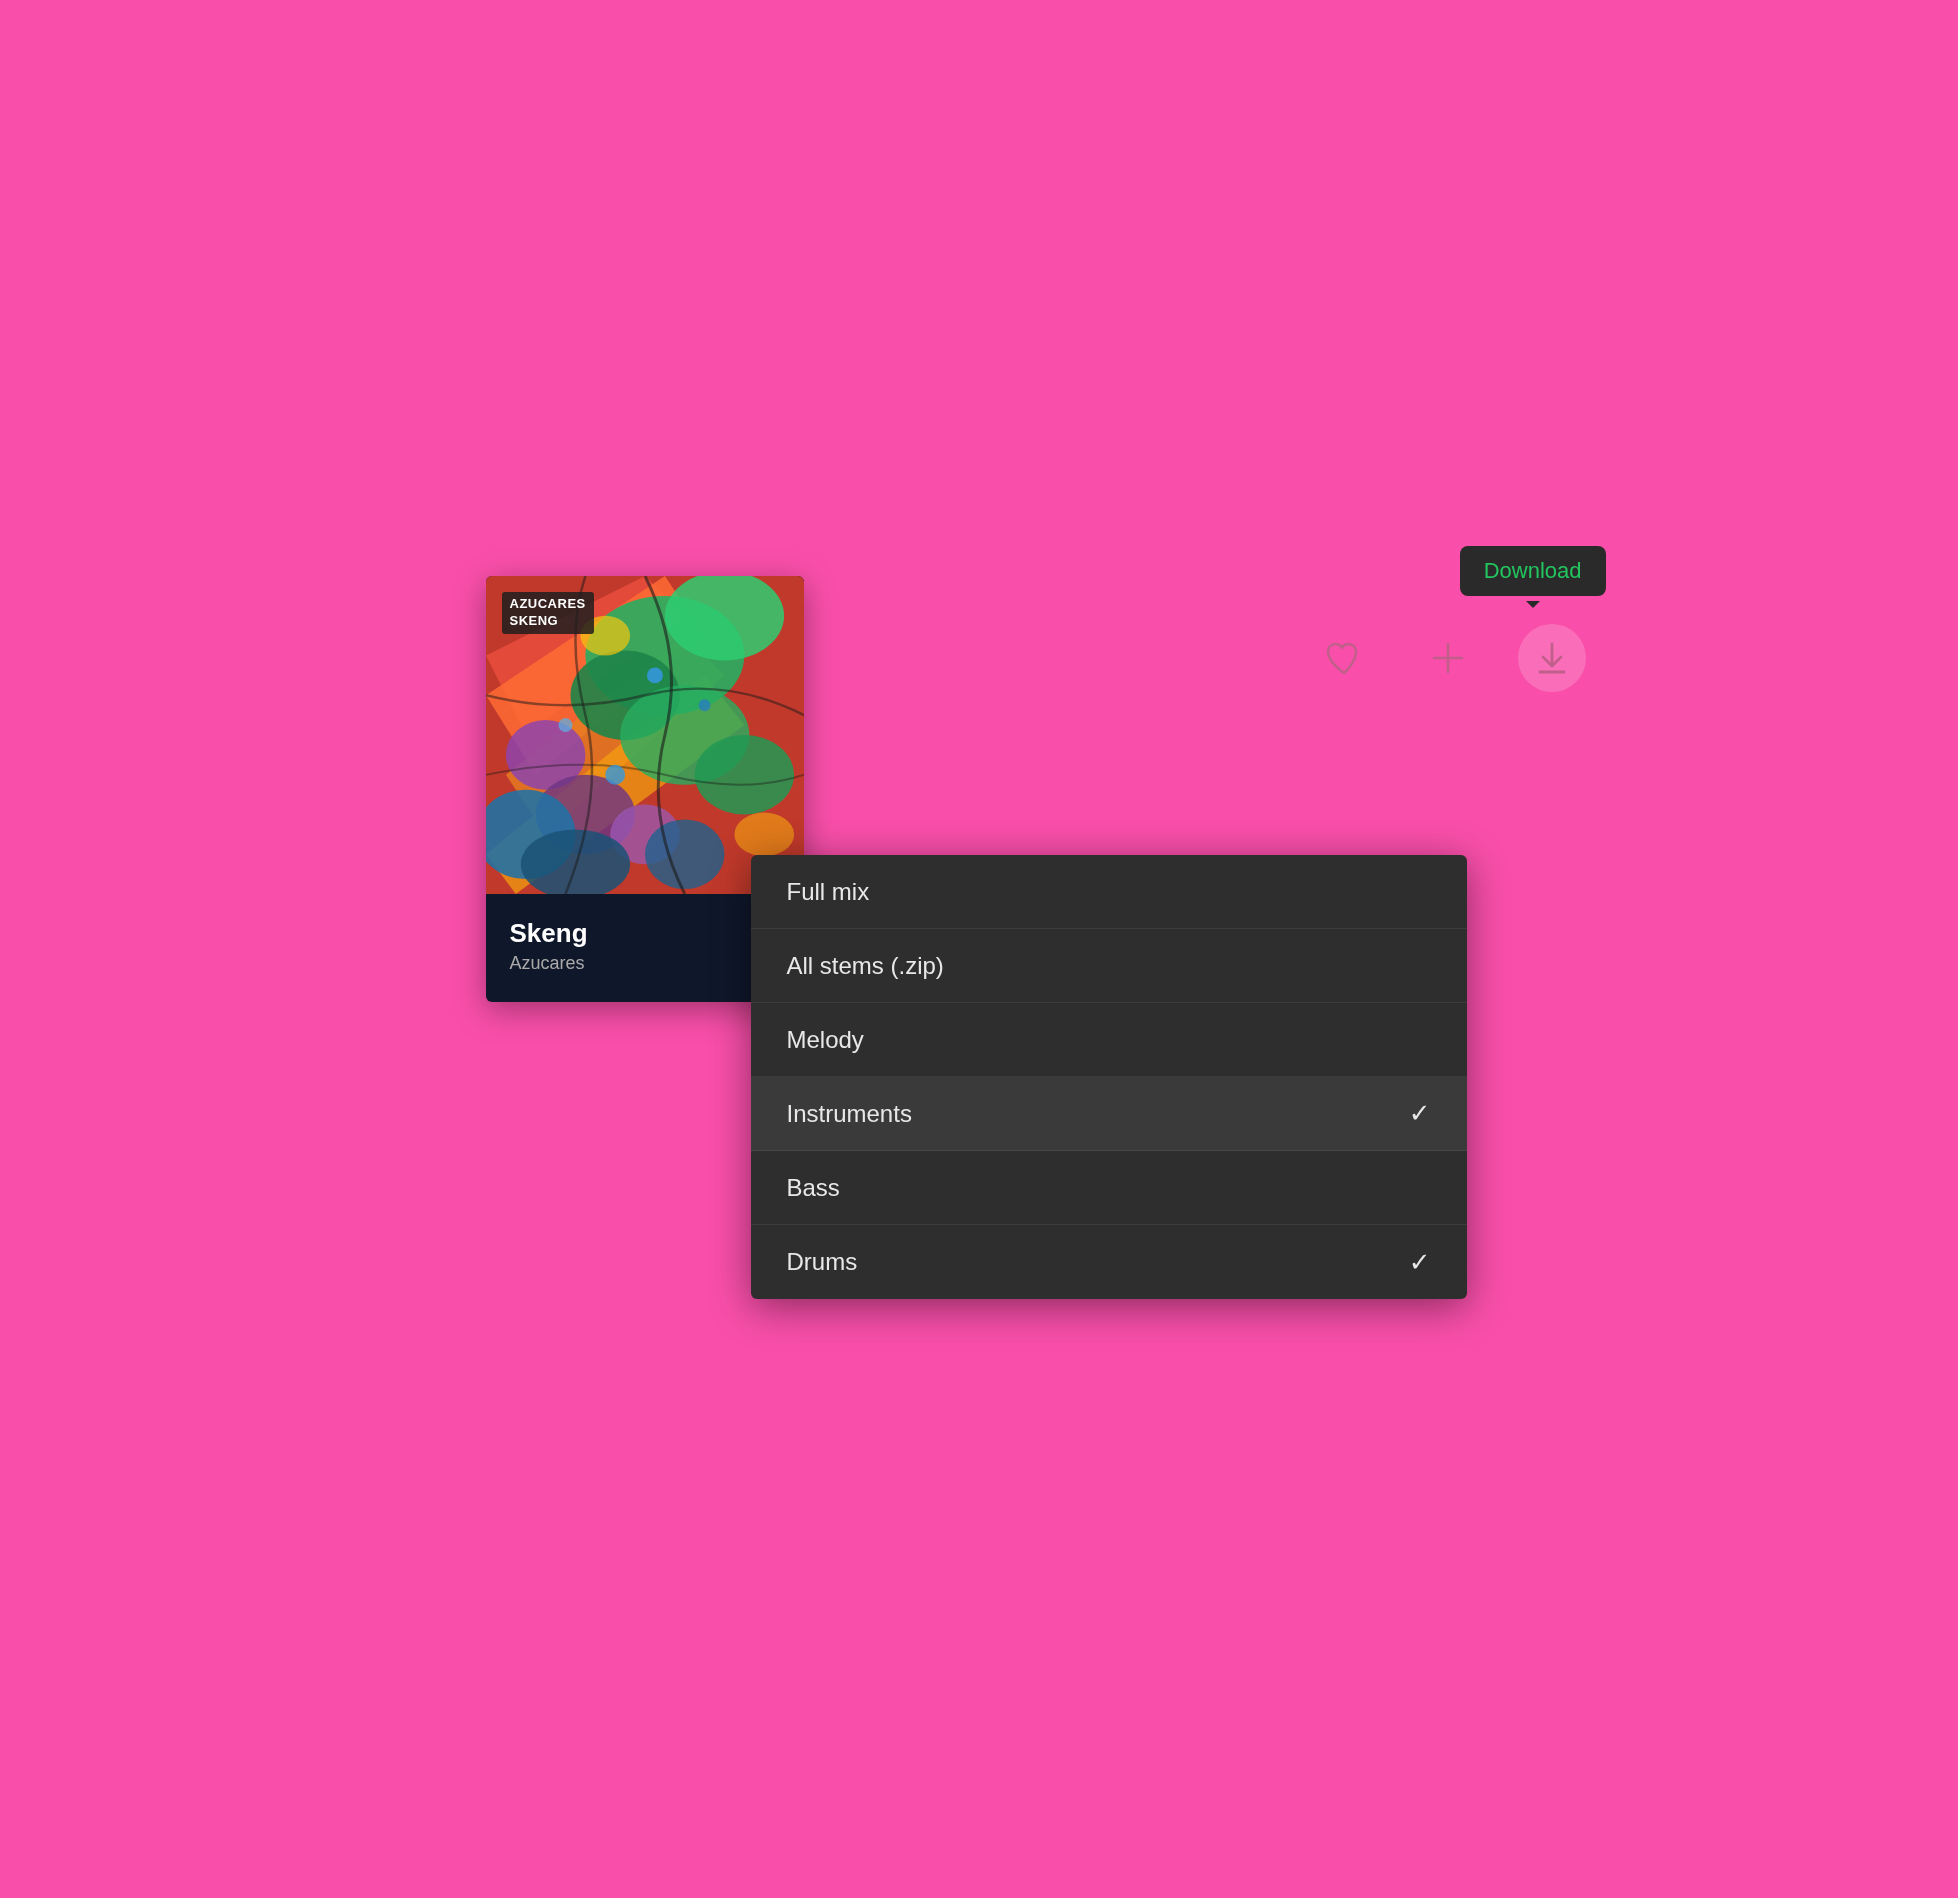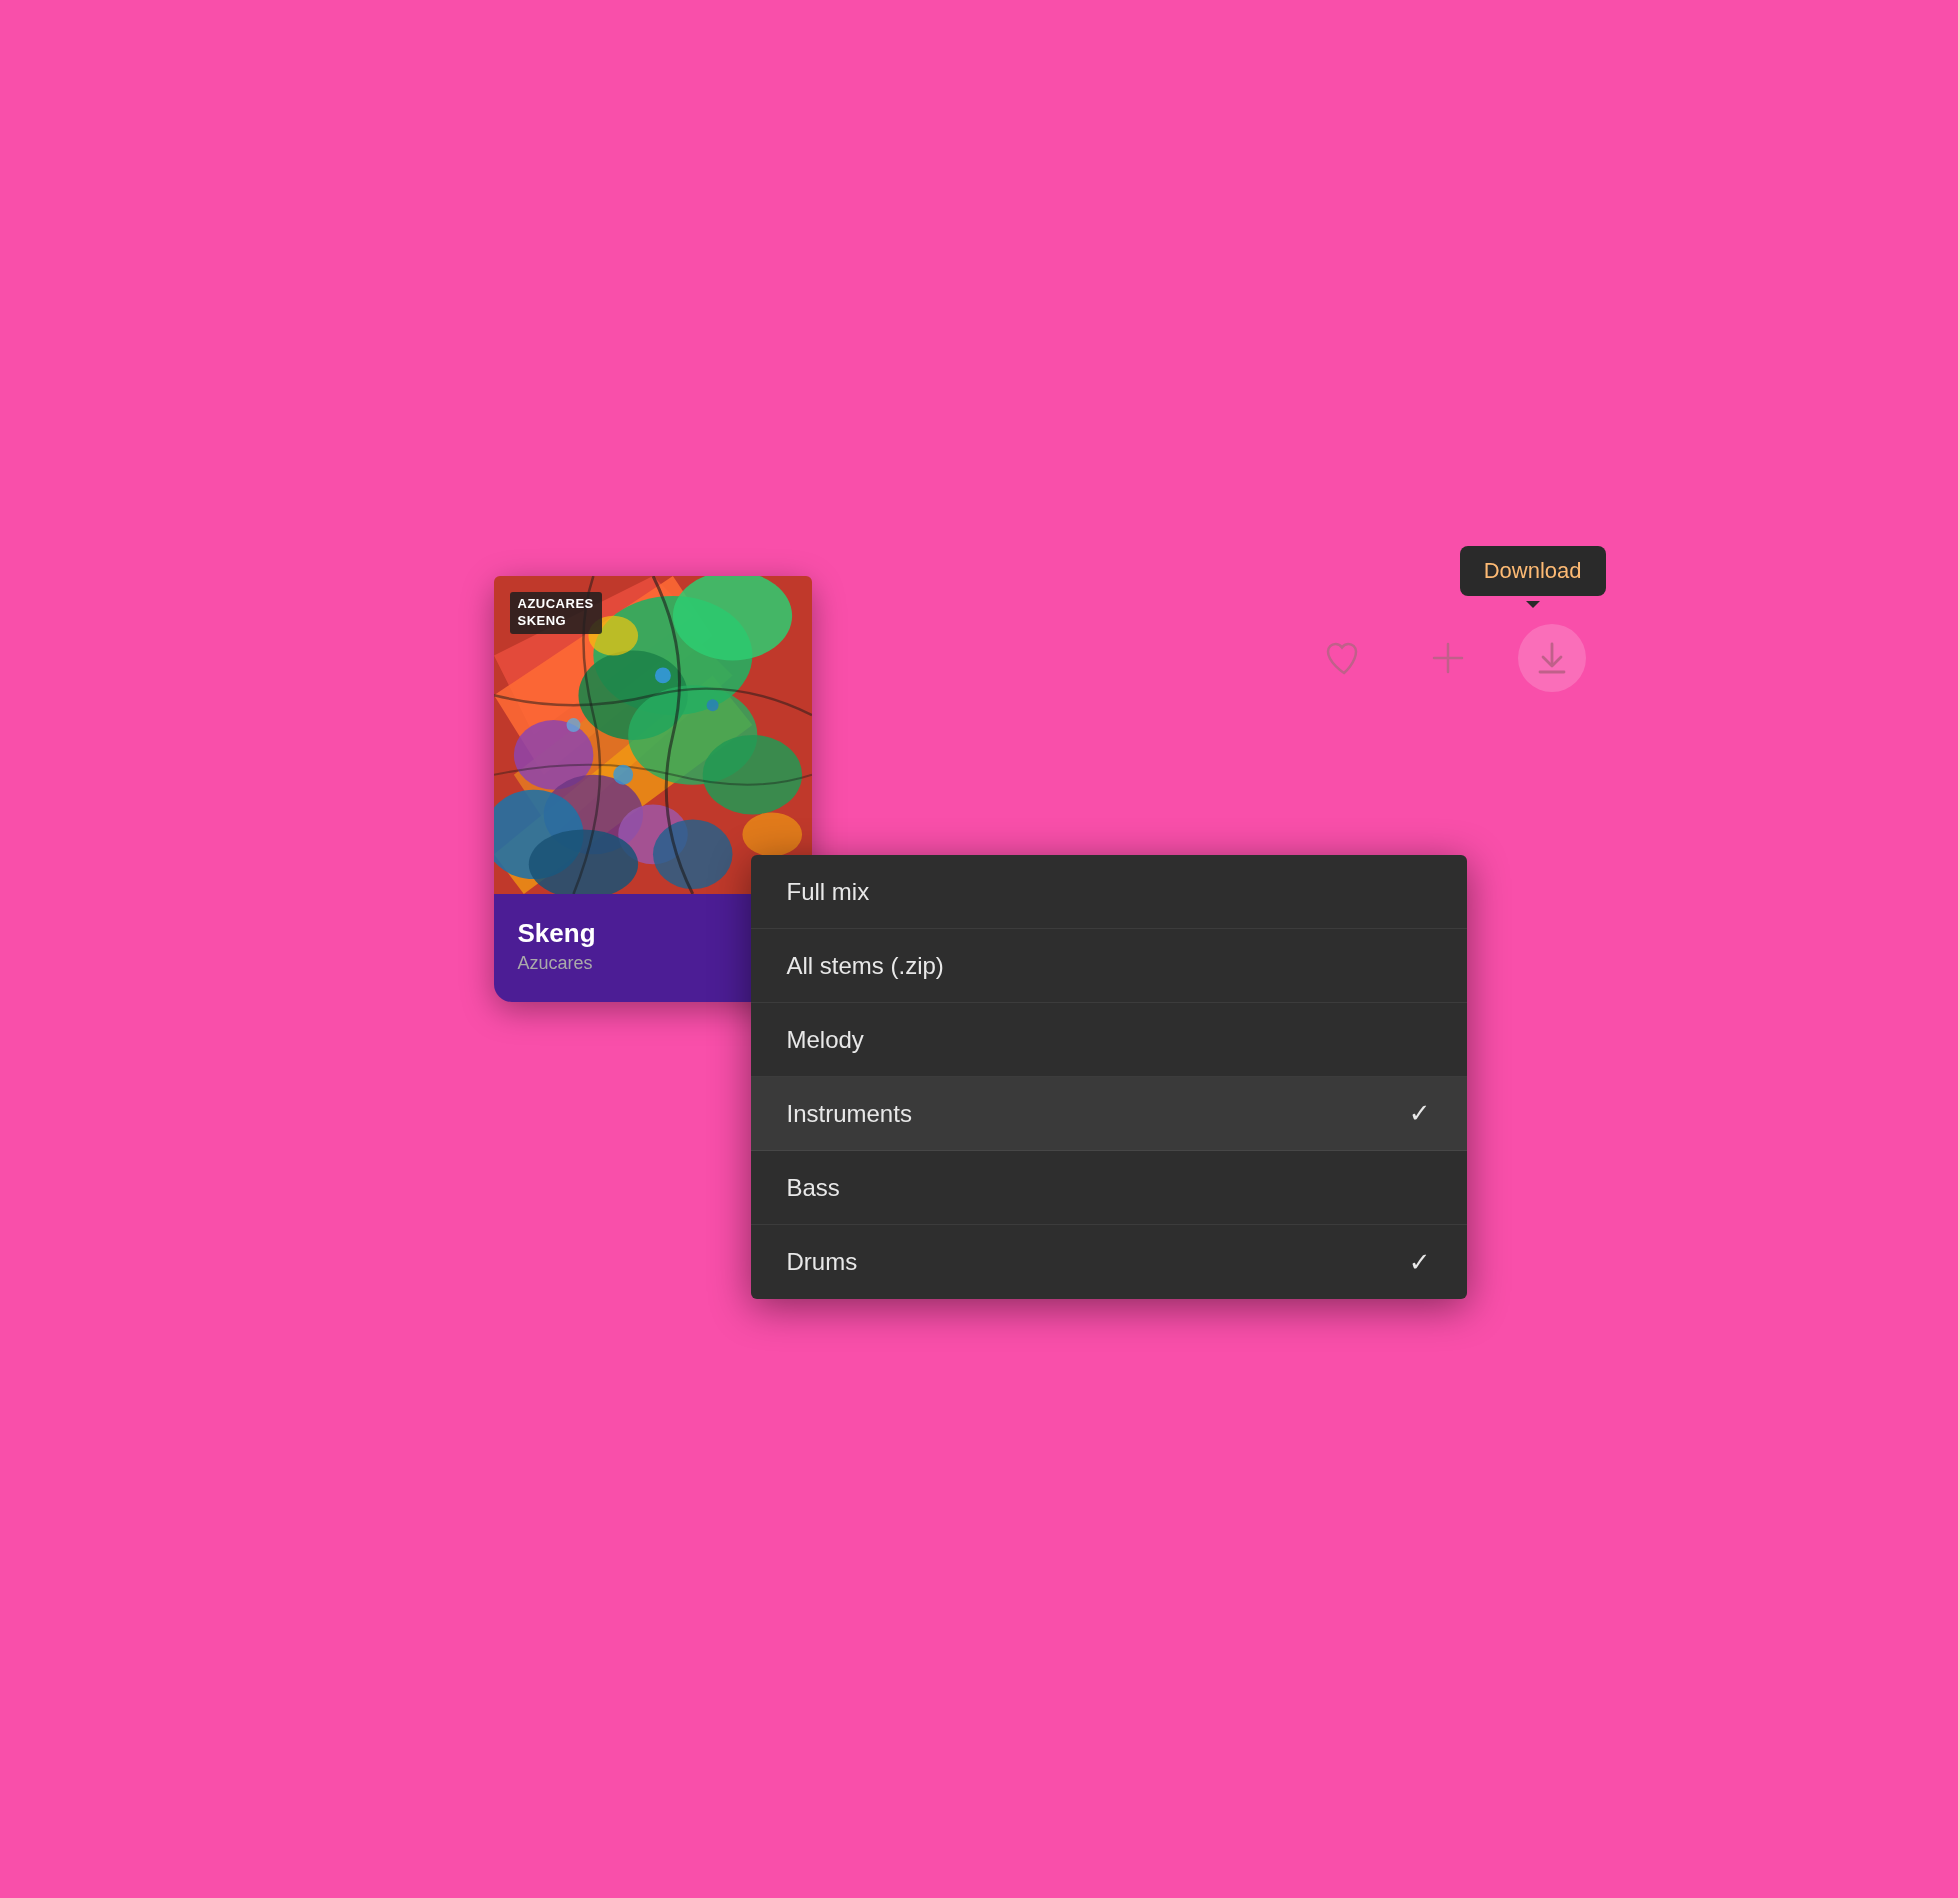--- a/index.html
+++ b/index.html
@@ -17,25 +17,25 @@
 
     .scene {
       position: relative;
       width: 995px;
       height: 746px;
     }
 
     
     .card {
       position: absolute;
-      left: 12px;
+      left: 4px;
       top: 0;
       width: 318px;
-      background: #4c1d95;
-      border-radius: 18px;
+      background: #0f172a;
+      border-radius: 6px;
       overflow: visible;
       box-shadow: 0 8px 32px rgba(0,0,0,0.35);
       z-index: 1;
     }
 
     .album-art {
       width: 318px;
       height: 318px;
       border-radius: 6px 6px 0 0;
       overflow: hidden;
@@ -89,21 +89,21 @@
       gap: 36px;
       z-index: 10;
     }
 
     
     .download-tooltip {
       position: absolute;
       top: -78px;
       right: -20px;
       background: #2a2a2a;
-      color: #fdba74;
+      color: #22c55e;
       font-size: 22px;
       font-weight: 500;
       padding: 12px 24px;
       border-radius: 8px;
       white-space: nowrap;
       pointer-events: none;
     }
 
     .download-tooltip::after {
       content: '';

